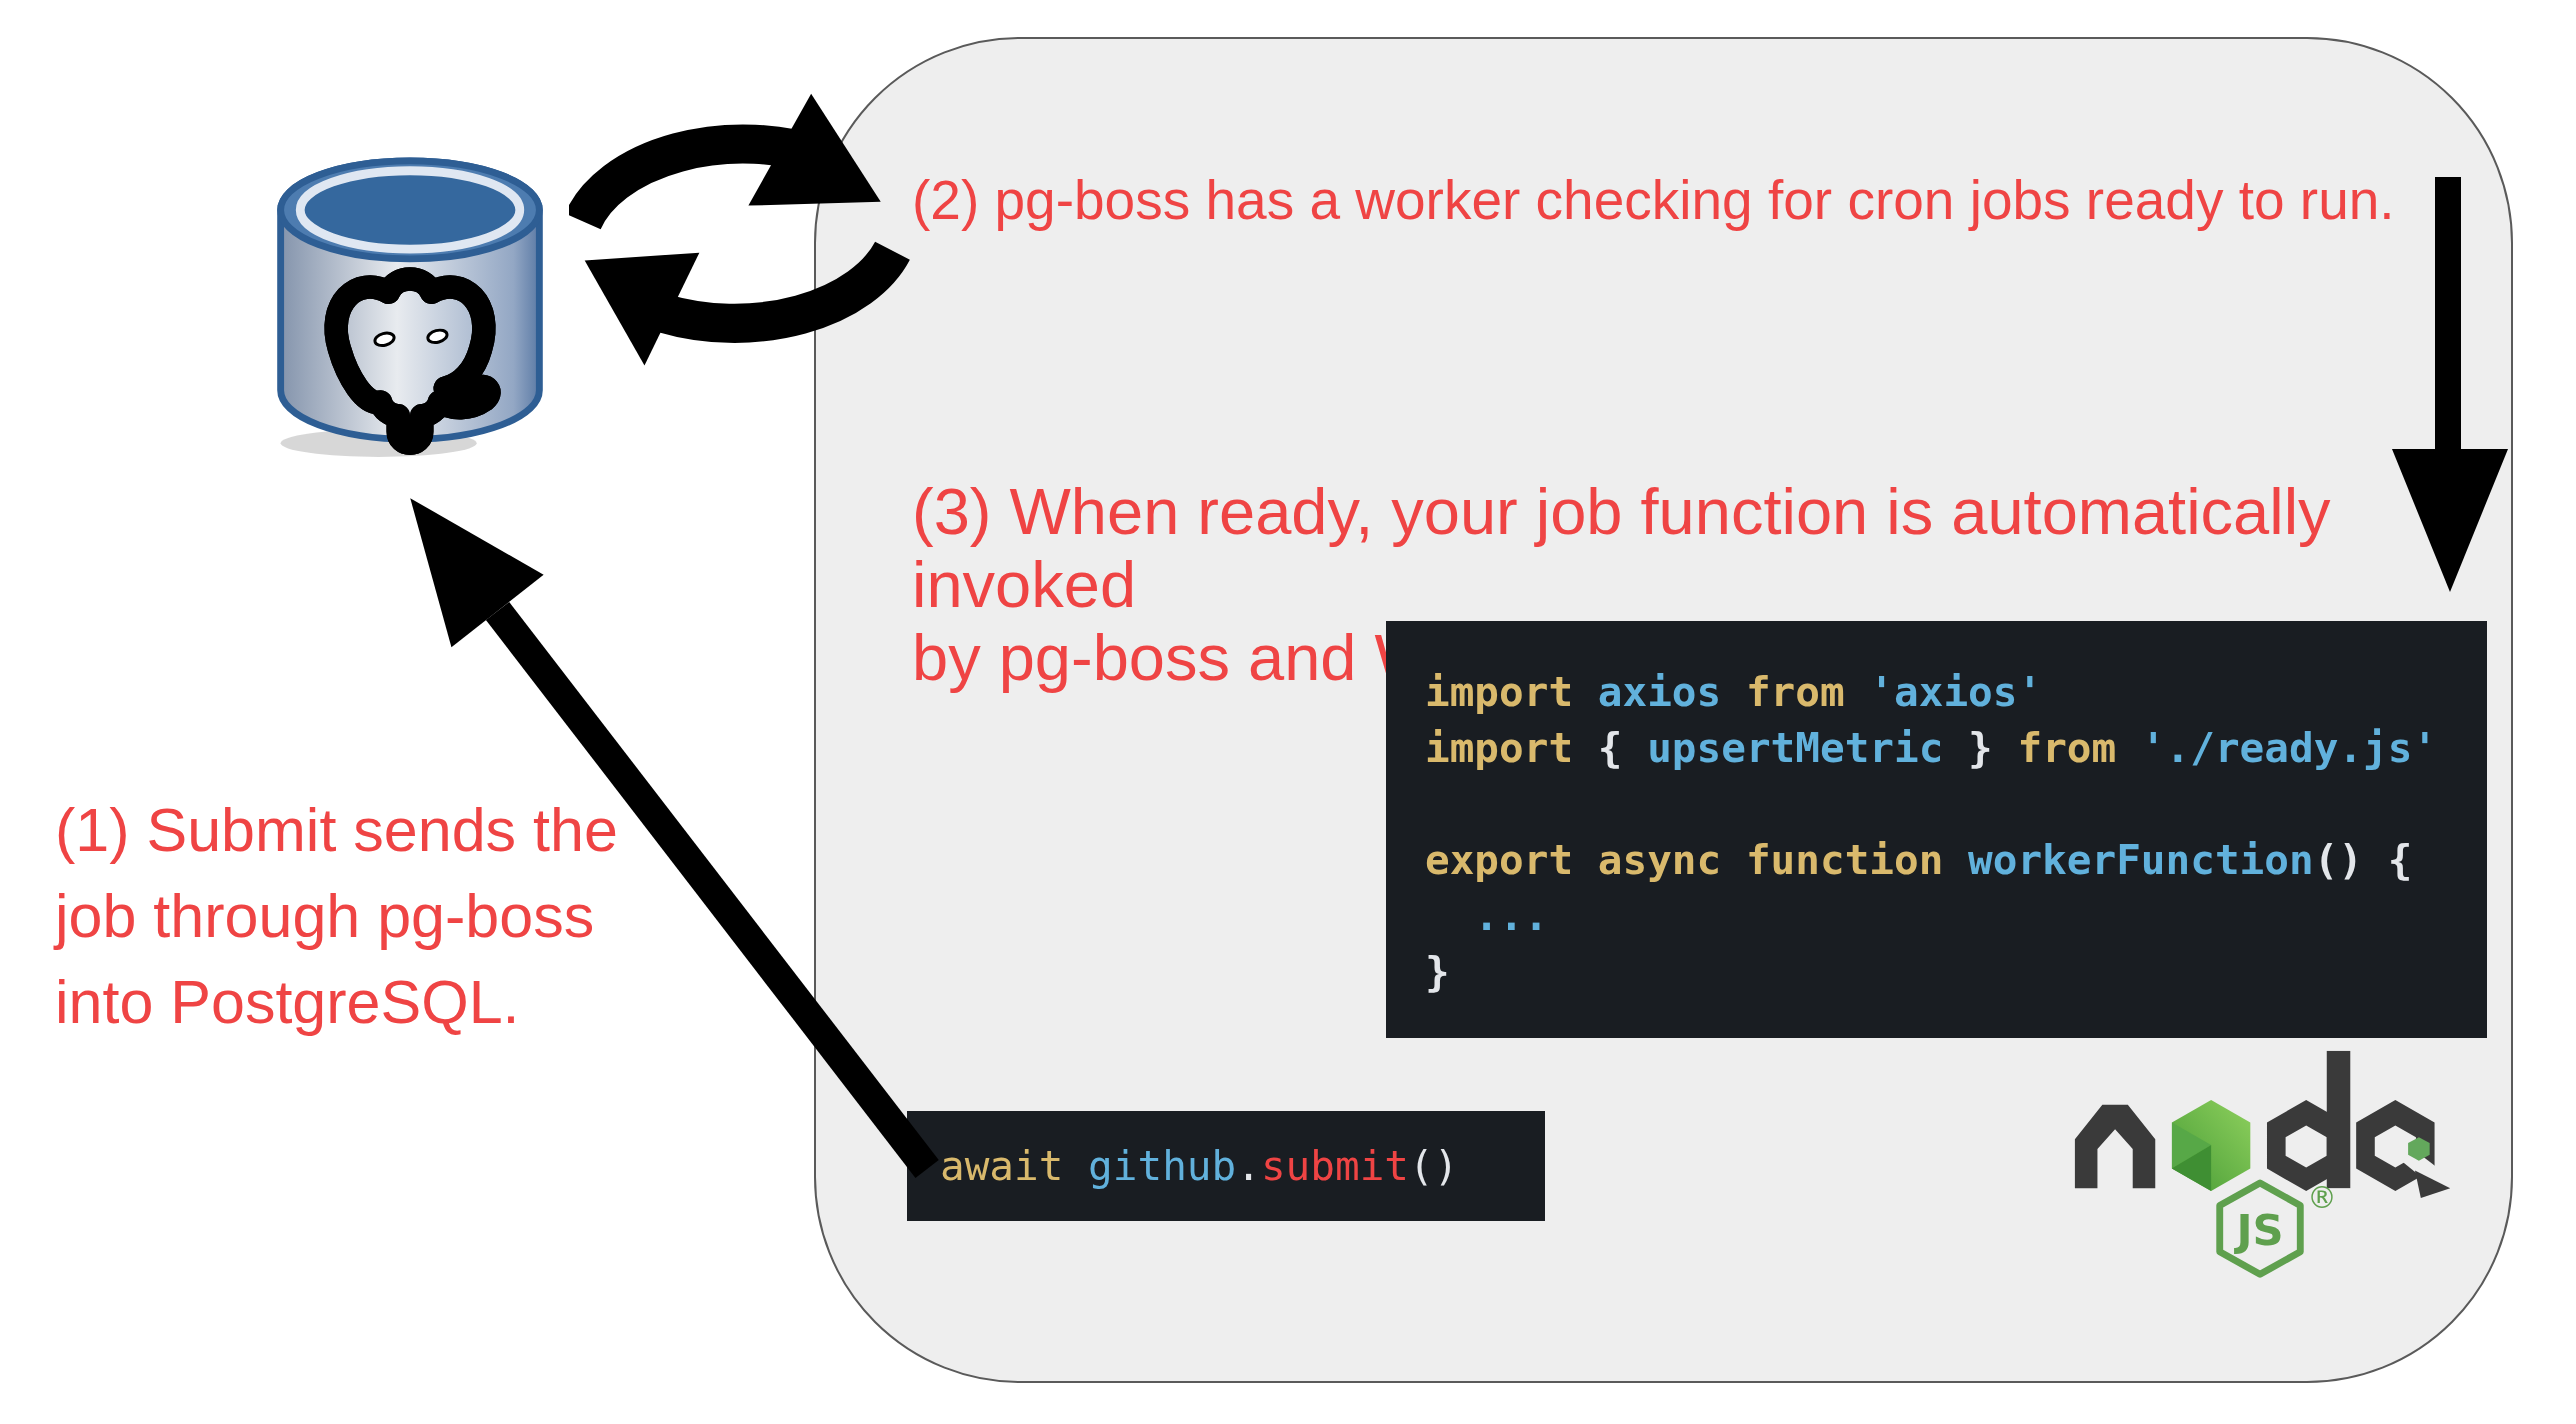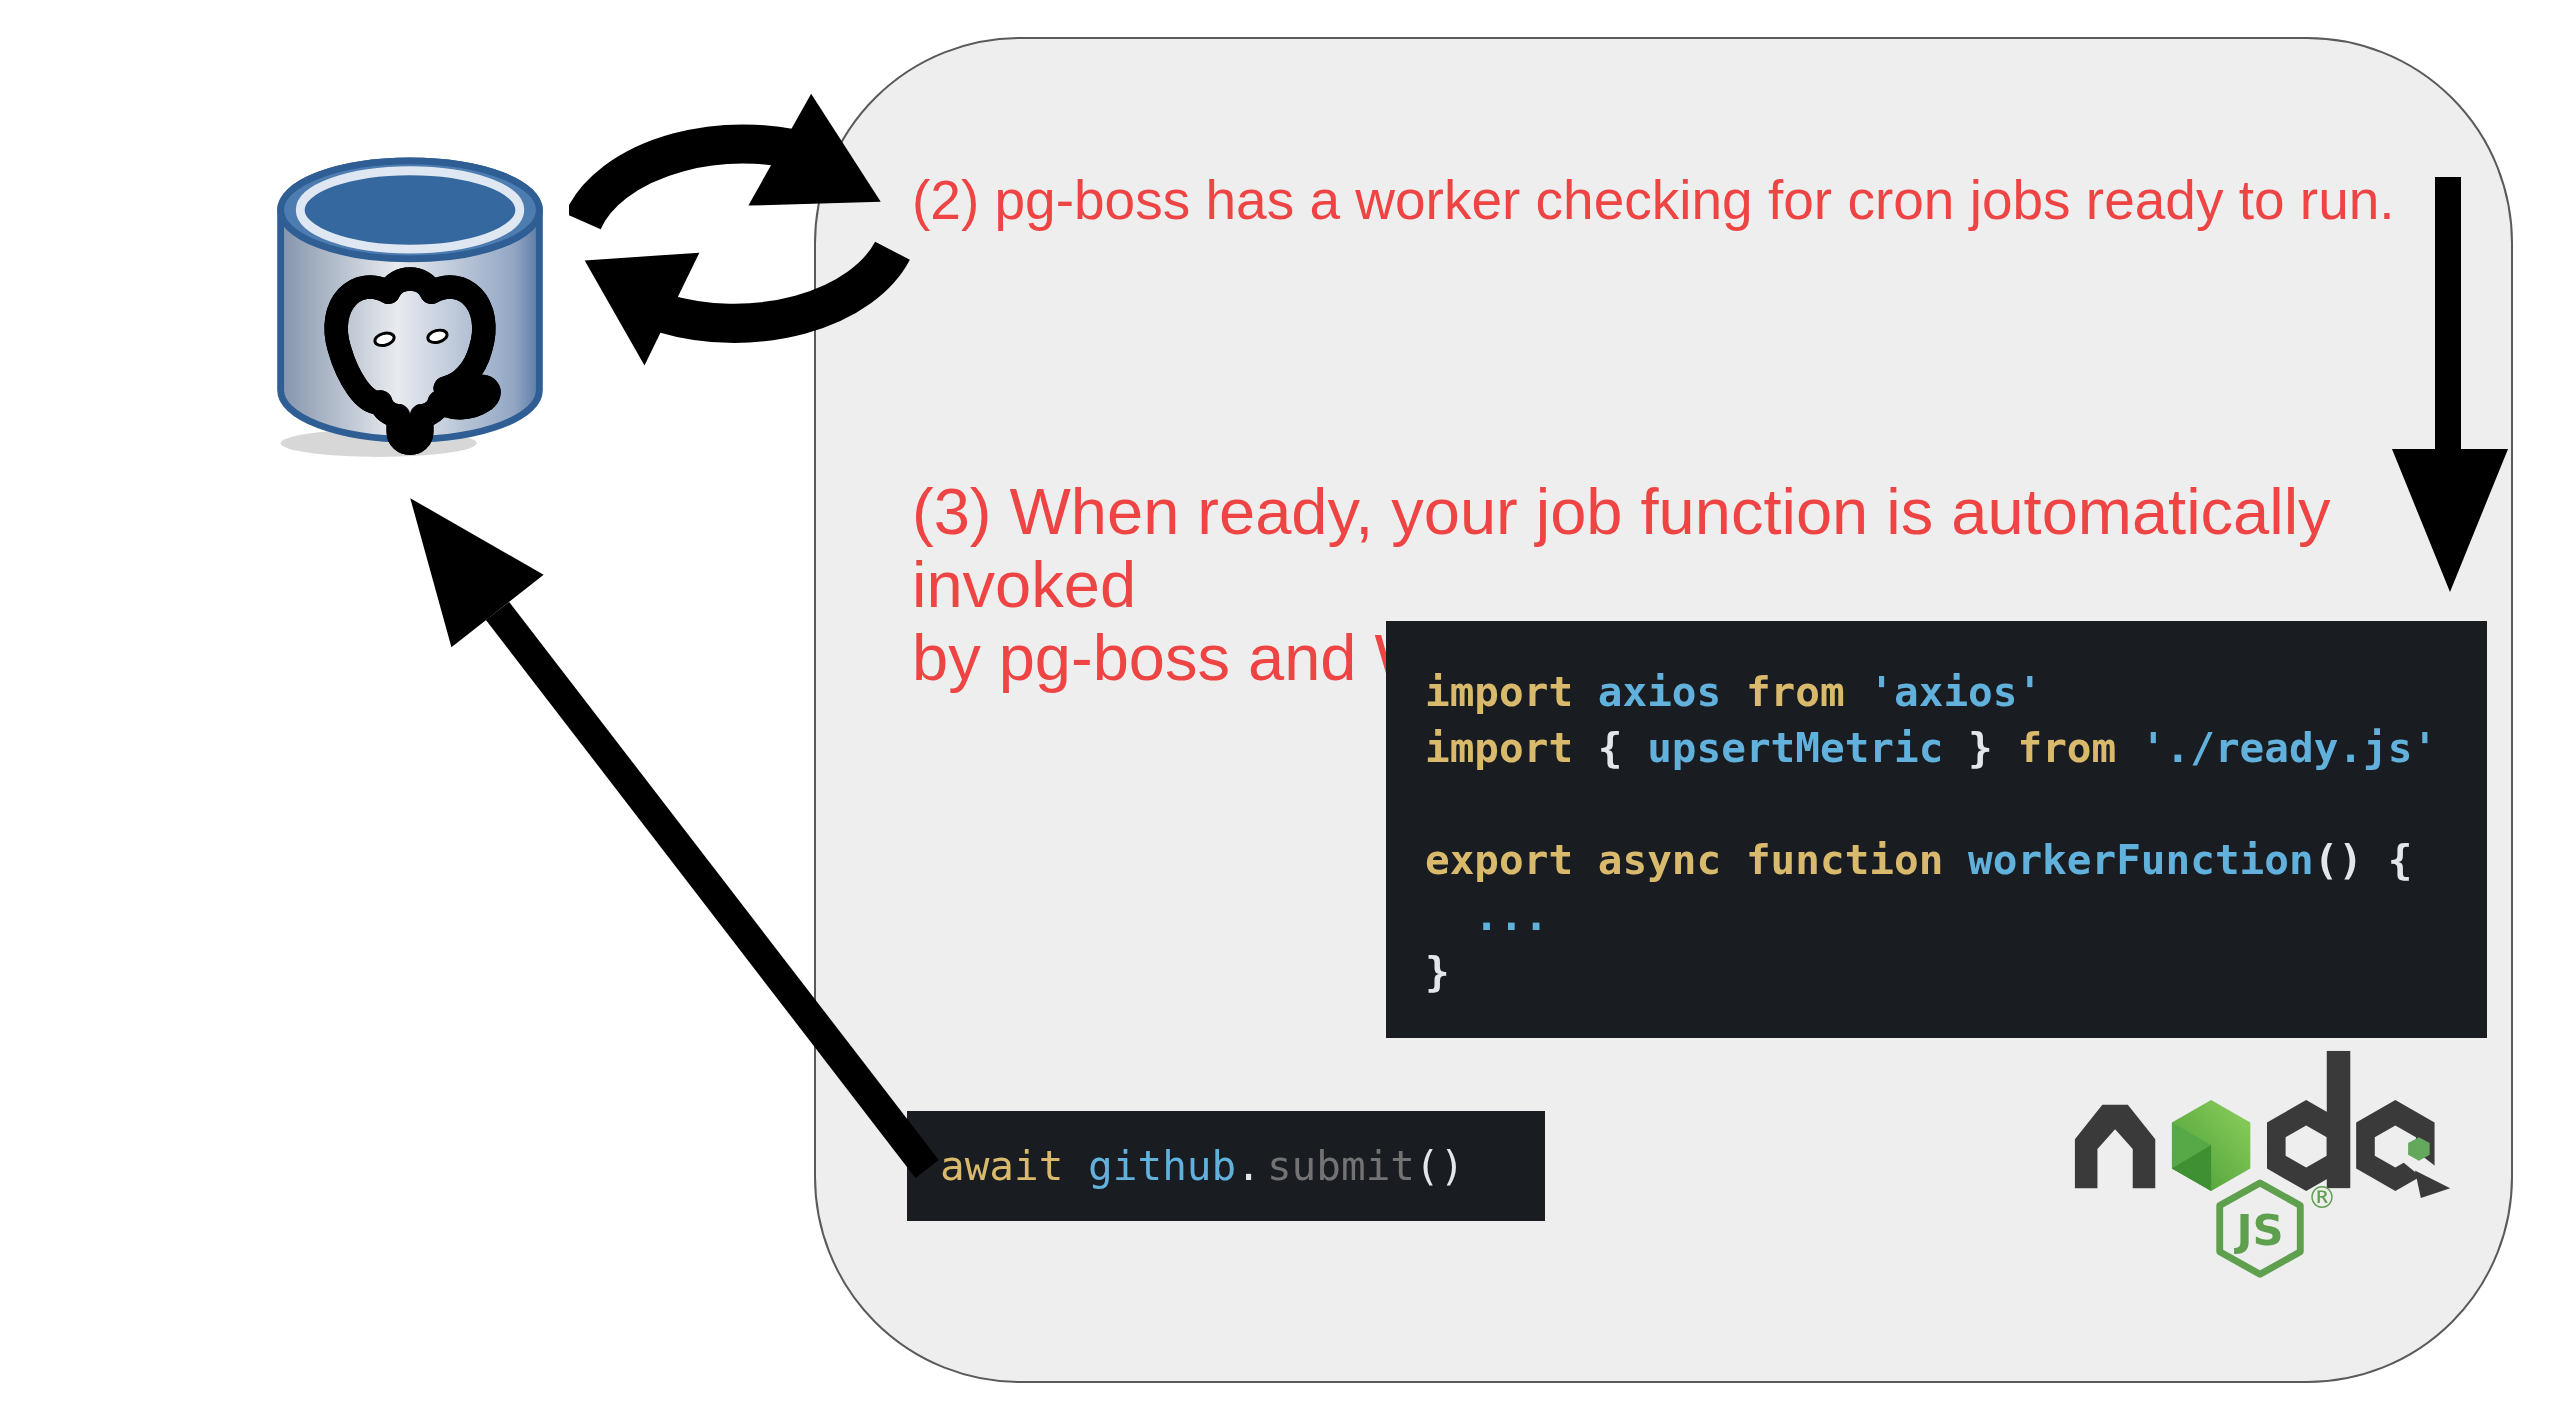--- a/index.html
+++ b/index.html
@@ -50,35 +50,38 @@
 
 <div class="canvas">
 
   <div class="flow-container"></div>
 
   <div class="label step2">(2) pg-boss has a worker checking for cron jobs ready to run.</div>
 
   <div class="label step3">(3) When ready, your job function is automatically invoked
 by pg-boss and Wasp.</div>
 
+  <div class="label step1">(1) Submit sends the
+job through pg-boss
+into PostgreSQL.</div>
 
   <div class="down-arrow-shaft"></div>
   <div class="down-arrow-head"></div>
 
   <div class="code-block worker-code">
       <div class="code-line"><span style="color: rgb(217, 185, 108);">import </span><span style="color: rgb(97, 177, 220);">axios </span><span style="color: rgb(217, 185, 108);">from </span><span style="color: rgb(97, 177, 220);">'axios'</span></div>
       <div class="code-line"><span style="color: rgb(217, 185, 108);">import </span><span style="color: rgb(227, 230, 234);">{ </span><span style="color: rgb(97, 177, 220);">upsertMetric </span><span style="color: rgb(227, 230, 234);">} </span><span style="color: rgb(217, 185, 108);">from </span><span style="color: rgb(97, 177, 220);">'./ready.js'</span></div>
       <div class="code-line">&nbsp;</div>
       <div class="code-line"><span style="color: rgb(217, 185, 108);">export async function </span><span style="color: rgb(97, 177, 220);">workerFunction</span><span style="color: rgb(227, 230, 234);">() {</span></div>
       <div class="code-line"><span style="color: rgb(97, 177, 220);">  ...</span></div>
       <div class="code-line"><span style="color: rgb(227, 230, 234);">}</span></div>
     </div>
 
   <div class="code-block submit-code">
-      <div class="code-line"><span style="color: rgb(217, 185, 108);">await </span><span style="color: rgb(97, 177, 220);">github</span><span style="color: rgb(227, 230, 234);">.</span><span style="color: #737373; margin-left: 6px;">submit</span><span style="color: rgb(227, 230, 234);">()</span></div>
+      <div class="code-line"><span style="color: rgb(217, 185, 108);">await </span><span style="color: rgb(97, 177, 220);">github</span><span style="color: rgb(227, 230, 234);">.</span><span style="color: #ef4444;">submit</span><span style="color: rgb(227, 230, 234);">()</span></div>
     </div>
 
   <svg class="overlay-svg" width="2576" height="1424" viewBox="0 0 2626 1452">
     <line x1="945" y1="1192" x2="507" y2="623" stroke="#000" stroke-width="30"></line>
     <polygon points="418,508 554,586 460,660" fill="#000"></polygon>
   </svg>
 
   <svg class="icon-abs" style="left:569px;top:86px" width="348" height="299" viewBox="0 0 355 305">
     <path d="M 14,138 A 170,108 0 0 1 258,72" fill="none" stroke="#000" stroke-width="40"></path>
     <polygon points="247,8 318,118 183,122" fill="#000"></polygon>

